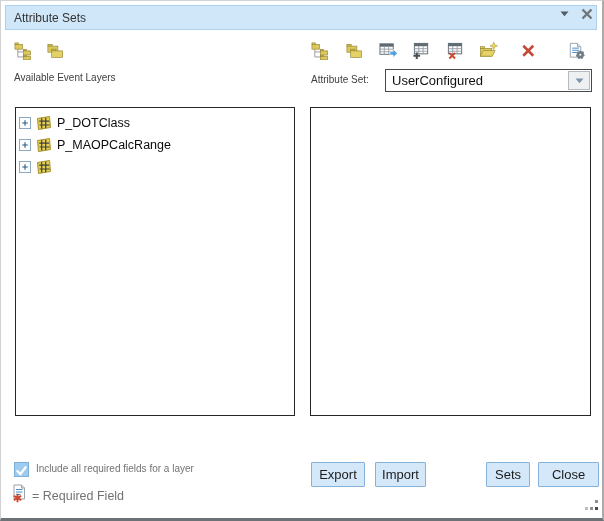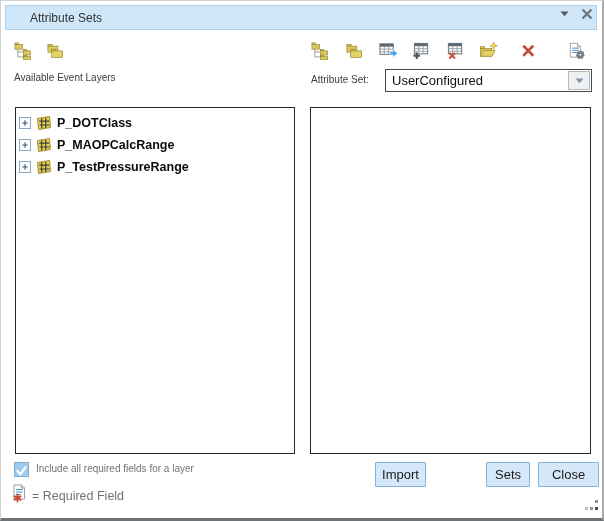--- a/index.html
+++ b/index.html
@@ -1,27 +1,27 @@
 <!DOCTYPE html>
 <html><head>
 <meta charset="utf-8">
 <style>
   html,body{margin:0;padding:0;background:#ffffff;font-family:"Liberation Sans",sans-serif;}
   .dialog{position:relative;width:604px;height:521px;background:#fff;box-sizing:border-box;
           border-top:1px solid #d2d2d2;border-left:1px solid #d2d2d2;
           border-right:2px solid #ababab;border-bottom:3px solid #6d7277;overflow:hidden;}
   .titlebar{position:absolute;left:4px;top:4px;width:592px;height:25px;background:#cfe7f8;
             border:1px solid #aed0ea;box-sizing:border-box;display:flex;align-items:center;cursor:default;}
-  .title{margin-left:24px;font-size:12px;color:#333;}
+  .title{margin-left:8px;font-size:12px;color:#333;}
   .tb-caret{position:absolute;right:33px;top:10px;width:9px;height:6px;cursor:pointer;}
   .tb-close{position:absolute;right:9px;top:7px;width:12px;height:12px;cursor:pointer;}
   .ticon{position:absolute;top:40px;width:19px;height:19px;cursor:pointer;}
   .ticon svg,.tb-caret svg,.tb-close svg{display:block;}
   .panel-label{position:absolute;font-size:10px;color:#404040;white-space:nowrap;}
-  .listbox{position:absolute;top:106px;height:347px;background:#fff;border:1px solid #262626;box-sizing:border-box;overflow:hidden;font-weight:bold;}
+  .listbox{position:absolute;top:106px;height:309px;background:#fff;border:1px solid #262626;box-sizing:border-box;overflow:hidden;}
   .listbox.left{left:14px;width:280px;}
   .listbox.right{left:309px;width:281px;}
   .tree{padding:4px 0 0 3px;}
   .trow{display:flex;align-items:center;height:22px;gap:5px;font-size:12.5px;color:#0c0c0c;cursor:default;}
   .expander{width:12px;height:12px;flex:none;cursor:pointer;}
   .layericon{width:16px;height:16px;flex:none;}
   .combo{position:absolute;left:384px;top:68px;width:207px;height:23px;border:1px solid #474747;
          background:#fff;box-sizing:border-box;cursor:text;text-align:right;}
   .combo-text{position:absolute;left:6px;top:3px;font-size:13px;color:#101010;white-space:nowrap;}
   .combo-btn{position:absolute;right:1px;top:1px;bottom:1px;width:22px;background:#eef0f2;
@@ -206,21 +206,20 @@
               <rect x="0.5" y="0.5" width="12" height="12" fill="#fdfdfd" stroke="#87a1bc"></rect>
               <path d="M6.5 3.5 V9.5 M3.5 6.5 H9.5" stroke="#2f5a82" stroke-width="1.2"></path>
             </svg>
         </span>
         <span class="layericon">
           <svg width="16" height="16" viewBox="0 0 16 16">
               <polygon points="1.5,3.5 13.5,1.5 14.5,12.5 2.5,14.5" fill="#e6d051" stroke="#a5912e"></polygon>
               <path d="M5.7 3.2 V13.4 M9.7 2.7 V13 M3.2 6.2 H13.2 M3.6 10 H13.6" stroke="#3f3f3f" stroke-width="1.2"></path>
             </svg>
         </span>
-        <span>P_TestPressureRange</span>
       </div>
     </div>
   </div>
 
   <div class="listbox right"></div>
 
   <span class="chk">
     <svg width="13" height="13" viewBox="0 0 14 14">
         <polyline points="2.5,7.5 5.8,10.8 11.5,3.5" fill="none" stroke="#ffffff" stroke-width="2.3" stroke-linecap="round"></polyline>
       </svg>
@@ -230,20 +229,21 @@
   <span class="req-icon">
     <svg width="14" height="19" viewBox="0 0 14 19">
       <path d="M2 1 H9.5 L12.5 4 V15 H2 Z" fill="#fdfdfd" stroke="#99a1a9"></path>
       <path d="M9.5 1 V4 H12.5" fill="#d7dde2" stroke="#99a1a9"></path>
       <path d="M4 5.5 H10.5 M4 8 H10.5 M4 10.5 H8.5" stroke="#4a8fc4" stroke-width="1"></path>
       <path d="M5.5 9.8 V18.2 M1.8 11.9 L9.2 16.1 M9.2 11.9 L1.8 16.1" stroke="#cc4a32" stroke-width="1.9"></path>
     </svg>
   </span>
   <span class="req-label">= Required Field</span>
 
+  <div class="btn btn-export">Export</div>
   <div class="btn btn-import">Import</div>
   <div class="btn btn-save">Sets</div>
   <div class="btn btn-close">Close</div>
 
   <span class="grip">
     <svg width="16" height="16" viewBox="0 0 16 16">
       <rect x="11" y="3" width="3" height="3" fill="#8f8f8f"></rect>
       <rect x="1" y="10" width="3" height="3" fill="#bdbdbd"></rect>
       <rect x="6" y="10" width="3" height="3" fill="#8f8f8f"></rect>
       <rect x="11" y="10" width="3" height="3" fill="#4a4a4a"></rect>

